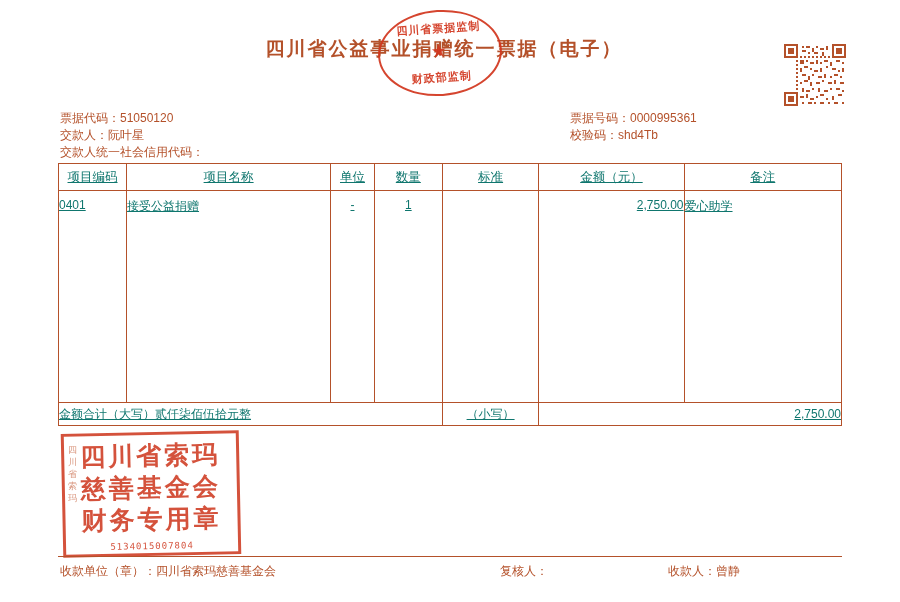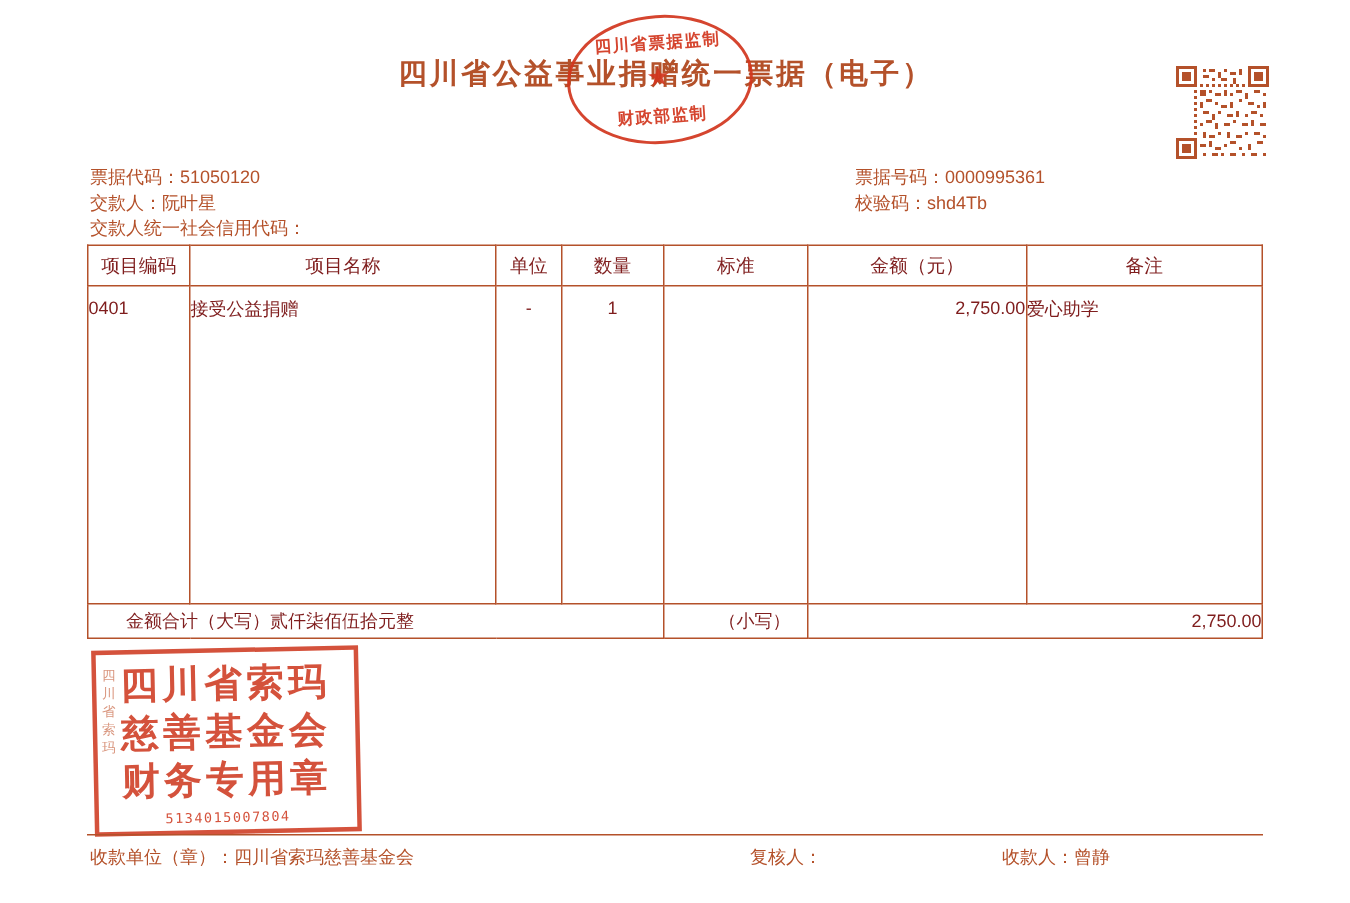--- a/index.html
+++ b/index.html
@@ -113,21 +113,22 @@
     white-space: nowrap;
   }
   
   .tbl {
     position: absolute;
     left: 58px;
     top: 163px;
     width: 784px;
     border-collapse: collapse;
     font-size: 12px;
-    color: #7f1d1d;
+    color: #0f766e;
+    text-decoration: underline;
   }
   .tbl td, .tbl th {
     border: 1px solid #b4512a;
     padding: 0;
     font-weight: normal;
     vertical-align: middle;
   }
   .tbl thead th {
     height: 26px;
     text-align: center;
@@ -145,21 +146,20 @@
     height: 204px;
     vertical-align: top;
     padding-top: 7px;
   }
   .cell-pad-l { padding-left: 8px; text-align: left; }
   .cell-center { text-align: center; }
   .cell-right { text-align: right; padding-right: 8px; }
 
   .total-row td {
     height: 22px;
-    padding-left: 25px;
   }
   .total-left {
     padding-left: 8px;
     text-align: left;
     white-space: nowrap;
   }
   .total-small {
     text-align: center;
   }
   .total-amt {

